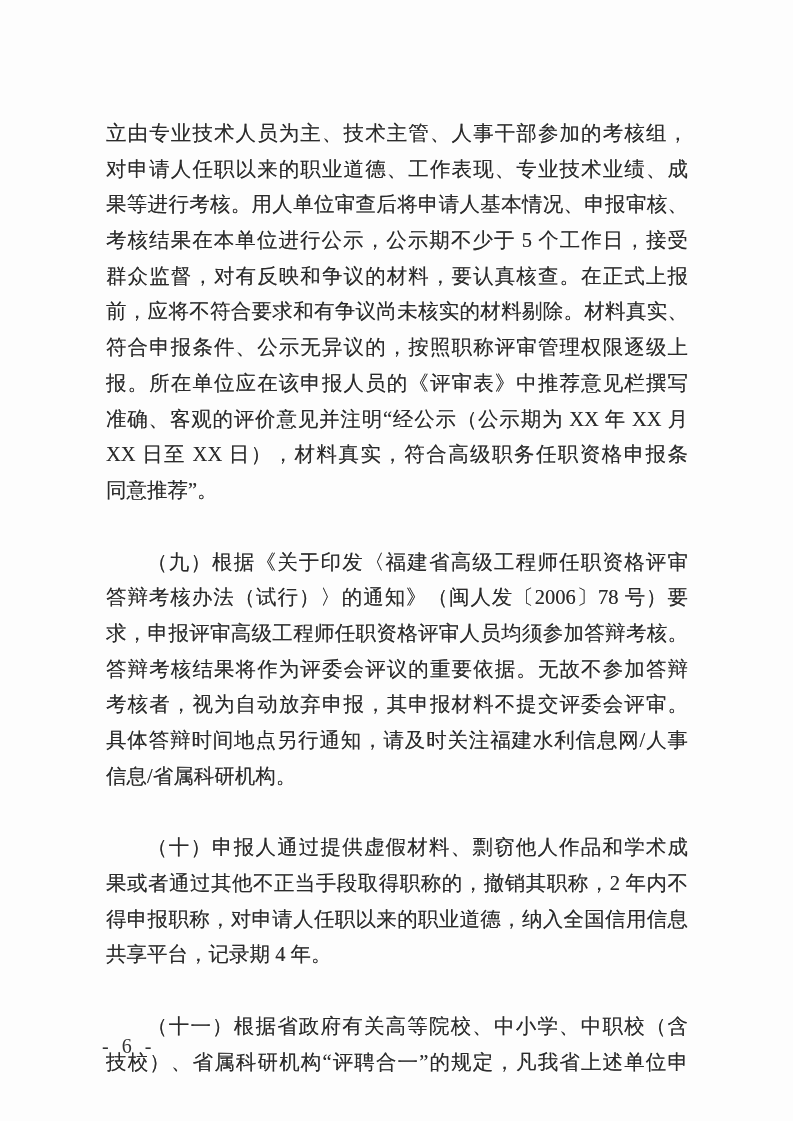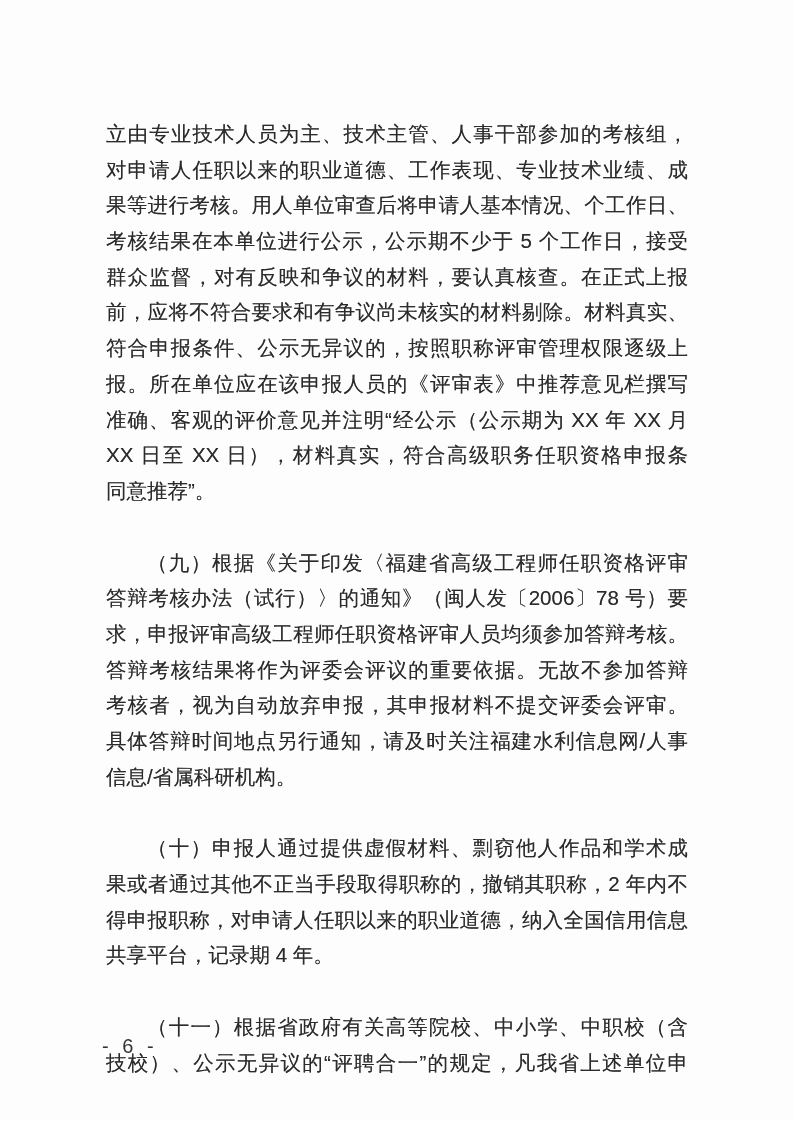--- a/index.html
+++ b/index.html
@@ -6,21 +6,21 @@
     margin: 0;
     padding: 0;
     background: #ffffff;
   }
   .page {
     position: relative;
     width: 793px;
     height: 1121px;
     background: #fdfdfd;
     overflow: hidden;
-    font-family: Liberation Sans, sans-serif;
+    font-family: Liberation Serif, serif;
     color: #2b2b2b;
   }
   .doc-body {
     position: absolute;
     left: 106px;
     top: 116px;
     width: 582px;
   }
   .para {
     margin: 0;
@@ -62,21 +62,21 @@
 </style>
 </head>
 <body>
 
 <div class="page">
   <div class="doc-body">
 
     <div class="para">
       <div class="doc-line jl">立由专业技术人员为主、技术主管、人事干部参加的考核组，</div>
       <div class="doc-line jl">对申请人任职以来的职业道德、工作表现、专业技术业绩、成</div>
-      <div class="doc-line jl">果等进行考核。用人单位审查后将申请人基本情况、个工作日、</div>
+      <div class="doc-line jl">果等进行考核。用人单位审查后将申请人基本情况、申报审核、</div>
       <div class="doc-line jl">考核结果在本单位进行公示，公示期不少于 5 个工作日，接受</div>
       <div class="doc-line jl">群众监督，对有反映和争议的材料，要认真核查。在正式上报</div>
       <div class="doc-line jl">前，应将不符合要求和有争议尚未核实的材料剔除。材料真实、</div>
       <div class="doc-line jl">符合申报条件、公示无异议的，按照职称评审管理权限逐级上</div>
       <div class="doc-line jl">报。所在单位应在该申报人员的《评审表》中推荐意见栏撰写</div>
       <div class="doc-line jl">准确、客观的评价意见并注明“经公示（公示期为 XX 年 XX 月</div>
       <div class="doc-line jl">XX 日至 XX 日），材料真实，符合高级职务任职资格申报条件，</div>
       <div class="doc-line last">同意推荐”。</div>
     </div>
 
@@ -92,19 +92,19 @@
 
     <div class="para">
       <div class="doc-line jl indent">（十）申报人通过提供虚假材料、剽窃他人作品和学术成</div>
       <div class="doc-line jl">果或者通过其他不正当手段取得职称的，撤销其职称，2 年内不</div>
       <div class="doc-line jl">得申报职称，对申请人任职以来的职业道德，纳入全国信用信息</div>
       <div class="doc-line last">共享平台，记录期 4 年。</div>
     </div>
 
     <div class="para">
       <div class="doc-line jl indent">（十一）根据省政府有关高等院校、中小学、中职校（含</div>
-      <div class="doc-line jl">技校）、公示无异议的“评聘合一”的规定，凡我省上述单位申</div>
+      <div class="doc-line jl">技校）、省属科研机构“评聘合一”的规定，凡我省上述单位申</div>
     </div>
 
   </div>
 
   <div class="page-number">- 6 -</div>
 </div>
 
 </body></html>

